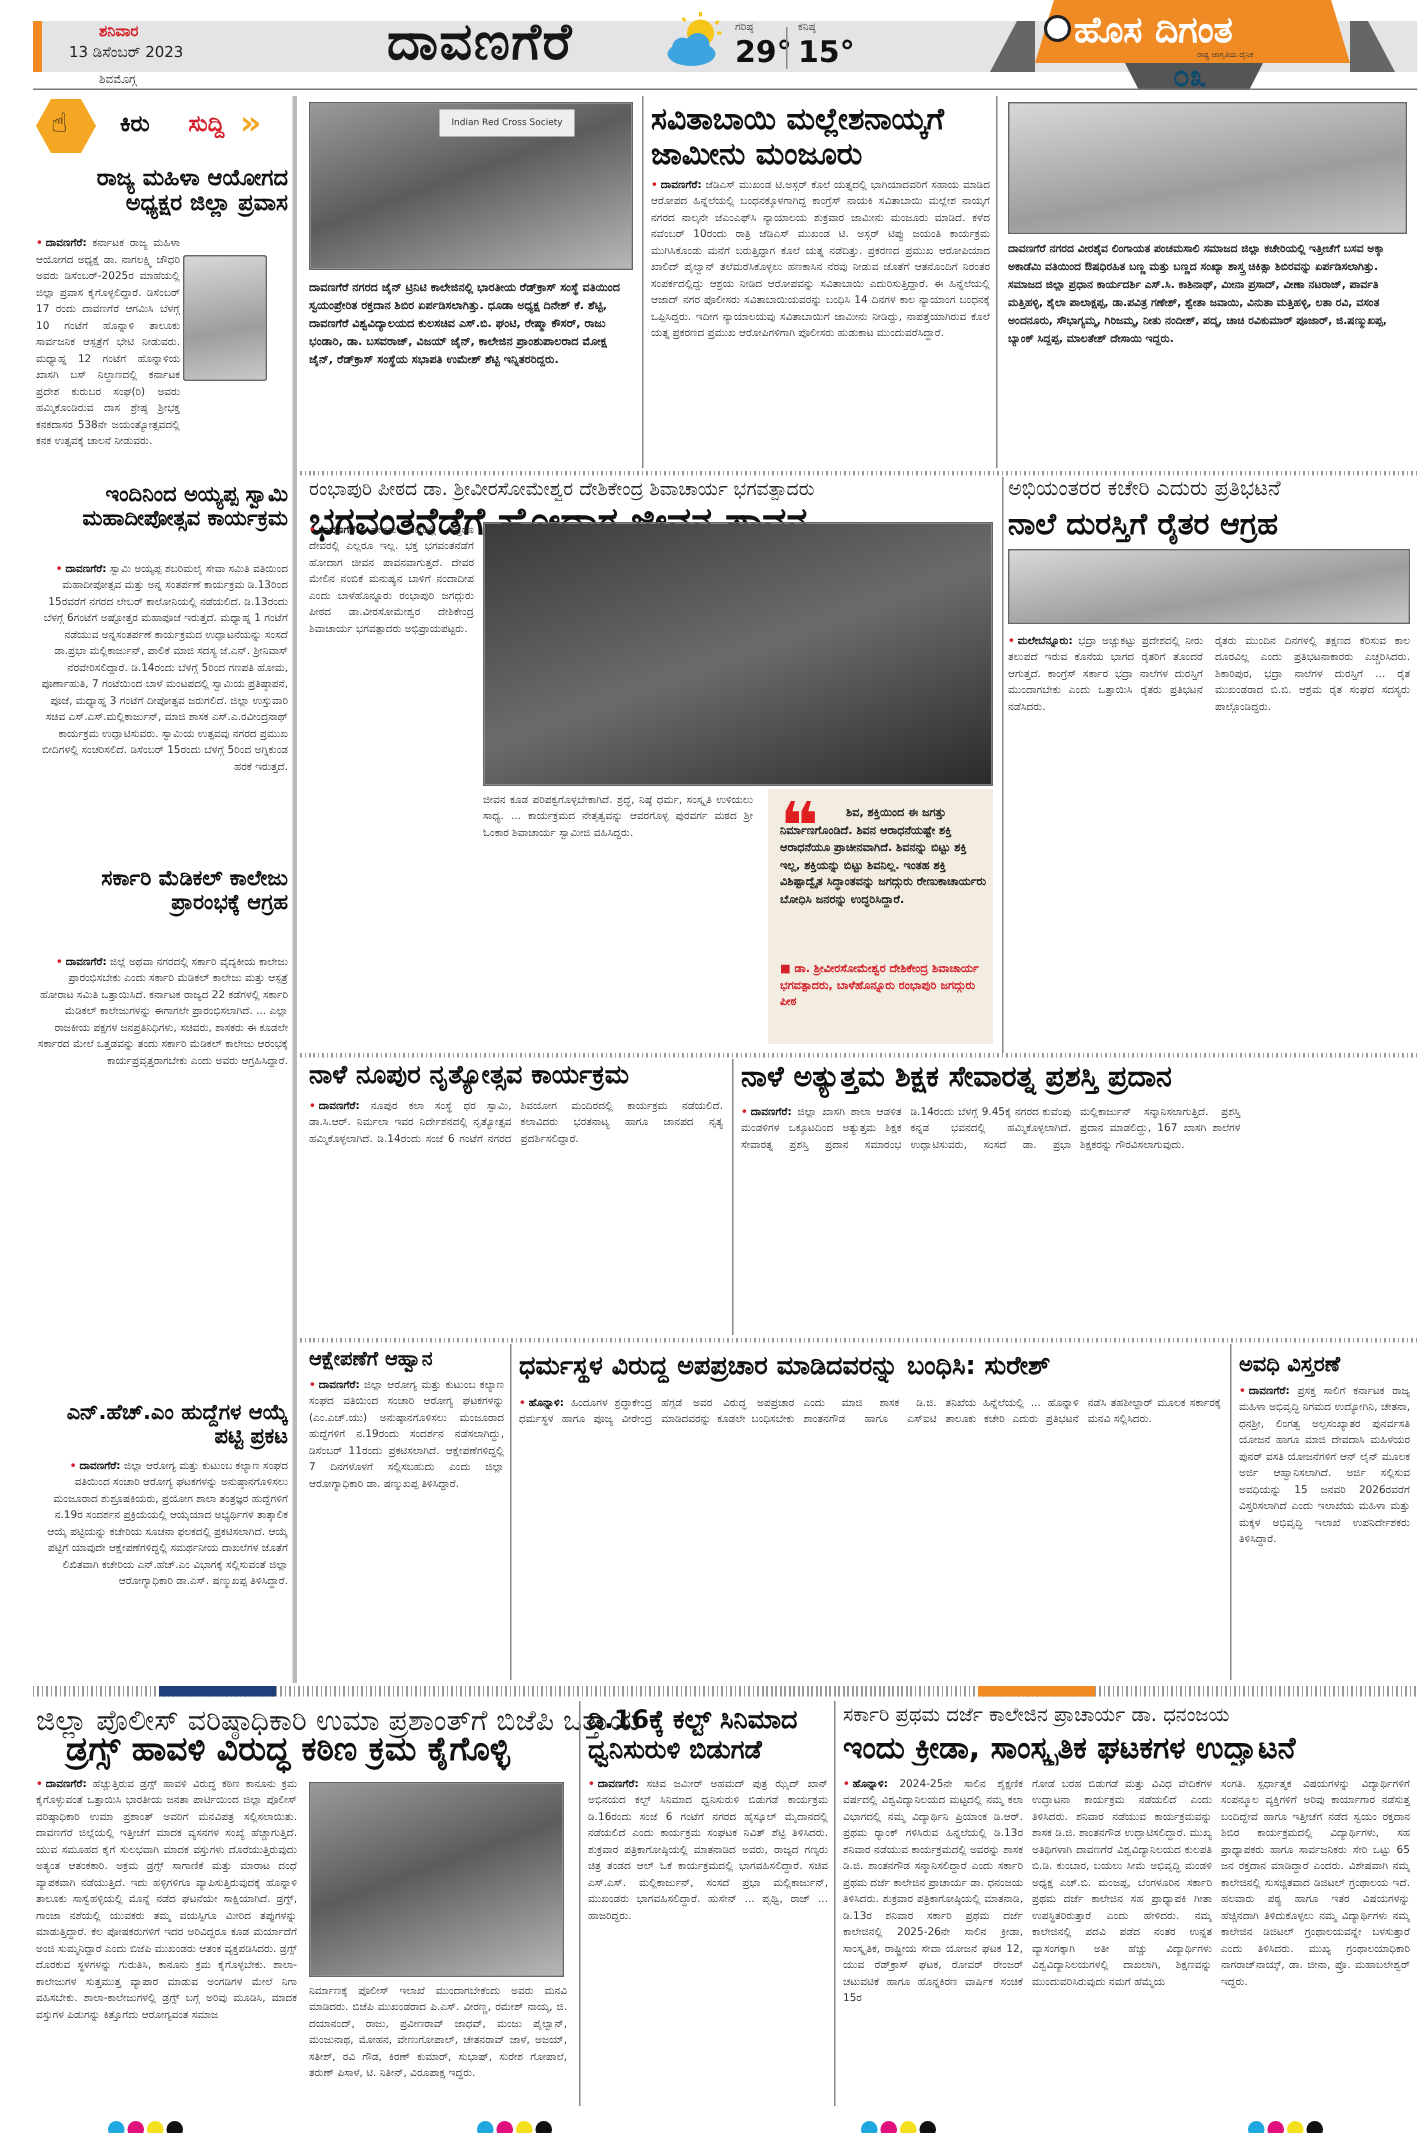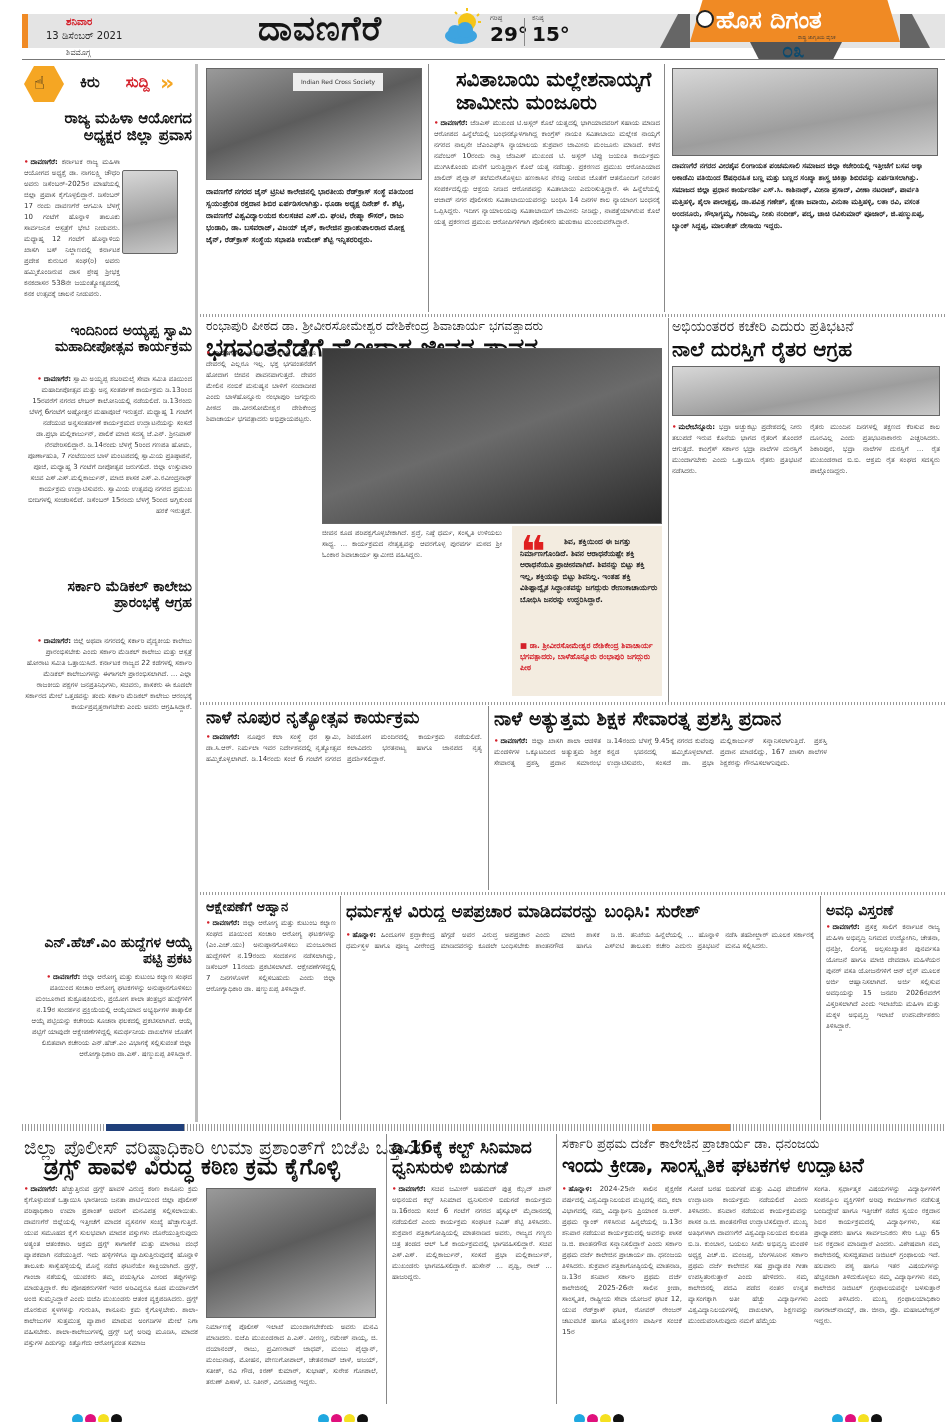--- a/index.html
+++ b/index.html
@@ -43,21 +43,21 @@
   .reg { width: 11px; height: 11px; border-radius: 50%; display: inline-block; margin-right: 2px; }
   .bar-blue { background: #1f3f7a; height: 7px; }
   .bar-orange { background: #f08a24; height: 7px; }
 </style>
 </head>
 <body>
 
 <div class="abs masthead"></div>
 <div class="abs mast-bar"></div>
 <div class="abs day">ಶನಿವಾರ</div>
-<div class="abs date">13 ಡಿಸೆಂಬರ್ 2021</div>
+<div class="abs date">13 ಡಿಸೆಂಬರ್ 2023</div>
 <div class="abs city">ಶಿವಮೊಗ್ಗ</div>
 <div class="abs title">ದಾವಣಗೆರೆ</div>
 <svg class="abs weather-icon" viewBox="0 0 40 40">
   <circle cx="24" cy="14" r="9" fill="#f5c518"></circle>
   <g stroke="#f5c518" stroke-width="2">
       <line x1="24" y1="0" x2="24" y2="3"></line>
       <line x1="36" y1="6" x2="34" y2="8"></line>
       <line x1="38" y1="14" x2="35" y2="14"></line>
       <line x1="12" y1="4" x2="14" y2="6"></line>
     </g>
@@ -118,21 +118,21 @@
   <span>ಜಿಲ್ಲಾ ಆರೋಗ್ಯ ಮತ್ತು ಕುಟುಂಬ ಕಲ್ಯಾಣ ಸಂಘದ ವತಿಯಿಂದ ಸಂಚಾರಿ ಆರೋಗ್ಯ ಘಟಕಗಳನ್ನು ಅನುಷ್ಠಾನಗೊಳಿಸಲು ಮಂಜೂರಾದ ಶುಶ್ರೂಷಕಿಯರು, ಪ್ರಯೋಗ ಶಾಲಾ ತಂತ್ರಜ್ಞರ ಹುದ್ದೆಗಳಿಗೆ ನ.19ರ ಸಂದರ್ಶನ ಪ್ರಕ್ರಿಯೆಯಲ್ಲಿ ಆಯ್ಕೆಯಾದ ಅಭ್ಯರ್ಥಿಗಳ ತಾತ್ಕಾಲಿಕ ಆಯ್ಕೆ ಪಟ್ಟಿಯನ್ನು ಕಚೇರಿಯ ಸೂಚನಾ ಫಲಕದಲ್ಲಿ ಪ್ರಕಟಿಸಲಾಗಿದೆ. ಆಯ್ಕೆ ಪಟ್ಟಿಗೆ ಯಾವುದೇ ಆಕ್ಷೇಪಣೆಗಳಿದ್ದಲ್ಲಿ ಸಮರ್ಥನೀಯ ದಾಖಲೆಗಳ ಜೊತೆಗೆ ಲಿಖಿತವಾಗಿ ಕಚೇರಿಯ ಎನ್.ಹೆಚ್.ಎಂ ವಿಭಾಗಕ್ಕೆ ಸಲ್ಲಿಸುವಂತೆ ಜಿಲ್ಲಾ ಆರೋಗ್ಯಾಧಿಕಾರಿ ಡಾ.ಎಸ್. ಷಣ್ಮುಖಪ್ಪ ತಿಳಿಸಿದ್ದಾರೆ.</span>
 </div>
 
 <div class="abs photo" style="left:206px;top:68px;width:216px;height:112px;">
   <div style="position:absolute;left:86px;top:4px;width:90px;height:18px;background:#eee;font-size:6px;color:#333;text-align:center;line-height:18px;">Indian Red Cross Society</div>
 </div>
 <div class="abs caption" style="left:206px;top:186px;width:216px;">ದಾವಣಗೆರೆ ನಗರದ ಜೈನ್ ಟ್ರಿನಿಟಿ ಕಾಲೇಜಿನಲ್ಲಿ ಭಾರತೀಯ ರೆಡ್‌ಕ್ರಾಸ್ ಸಂಸ್ಥೆ ವತಿಯಿಂದ ಸ್ವಯಂಪ್ರೇರಿತ ರಕ್ತದಾನ ಶಿಬಿರ ಏರ್ಪಡಿಸಲಾಗಿತ್ತು. ಧೂಡಾ ಅಧ್ಯಕ್ಷ ದಿನೇಶ್ ಕೆ. ಶೆಟ್ಟಿ, ದಾವಣಗೆರೆ ವಿಶ್ವವಿದ್ಯಾಲಯದ ಕುಲಸಚಿವ ಎಸ್.ಬಿ. ಘಂಟಿ, ರೇಷ್ಮಾ ಕೌಸರ್, ರಾಜು ಭಂಡಾರಿ, ಡಾ. ಬಸವರಾಜ್, ವಿಜಯ್ ಜೈನ್, ಕಾಲೇಜಿನ ಪ್ರಾಂಶುಪಾಲರಾದ ಮೋಕ್ಷ ಜೈನ್, ರೆಡ್‌ಕ್ರಾಸ್ ಸಂಸ್ಥೆಯ ಸಭಾಪತಿ ಉಮೇಶ್ ಶೆಟ್ಟಿ ಇನ್ನಿತರರಿದ್ದರು.</div>
 
 <div class="abs vrule" style="left:428px;top:64px;height:248px;"></div>
 
-<div class="abs h1" style="left:434px;top:68px;width:226px;font-size:20px;margin-left:22px;">ಸವಿತಾಬಾಯಿ ಮಲ್ಲೇಶನಾಯ್ಕಗೆ ಜಾಮೀನು ಮಂಜೂರು</div>
+<div class="abs h1" style="left:434px;top:68px;width:226px;font-size:20px;">ಸವಿತಾಬಾಯಿ ಮಲ್ಲೇಶನಾಯ್ಕಗೆ ಜಾಮೀನು ಮಂಜೂರು</div>
 <div class="abs body-txt" style="left:434px;top:118px;width:226px;">
   <span class="dateline">ದಾವಣಗೆರೆ:</span>
   <span>ಜೆಡಿಎಸ್ ಮುಖಂಡ ಟಿ.ಅಸ್ಗರ್ ಕೊಲೆ ಯತ್ನದಲ್ಲಿ ಭಾಗಿಯಾದವರಿಗೆ ಸಹಾಯ ಮಾಡಿದ ಆರೋಪದ ಹಿನ್ನೆಲೆಯಲ್ಲಿ ಬಂಧನಕ್ಕೊಳಗಾಗಿದ್ದ ಕಾಂಗ್ರೆಸ್ ನಾಯಕಿ ಸವಿತಾಬಾಯಿ ಮಲ್ಲೇಶ ನಾಯ್ಕಗೆ ನಗರದ ನಾಲ್ಕನೇ ಜೆಎಂಎಫ್‌ಸಿ ನ್ಯಾಯಾಲಯ ಶುಕ್ರವಾರ ಜಾಮೀನು ಮಂಜೂರು ಮಾಡಿದೆ. ಕಳೆದ ನವೆಂಬರ್ 10ರಂದು ರಾತ್ರಿ ಜೆಡಿಎಸ್ ಮುಖಂಡ ಟಿ. ಅಸ್ಗರ್ ಟಿಪ್ಪು ಜಯಂತಿ ಕಾರ್ಯಕ್ರಮ ಮುಗಿಸಿಕೊಂಡು ಮನೆಗೆ ಬರುತ್ತಿದ್ದಾಗ ಕೊಲೆ ಯತ್ನ ನಡೆದಿತ್ತು. ಪ್ರಕರಣದ ಪ್ರಮುಖ ಆರೋಪಿಯಾದ ಖಾಲಿದ್ ಪೈಲ್ವಾನ್ ತಲೆಮರೆಸಿಕೊಳ್ಳಲು ಹಣಕಾಸಿನ ನೆರವು ನೀಡುವ ಜೊತೆಗೆ ಆತನೊಂದಿಗೆ ನಿರಂತರ ಸಂಪರ್ಕದಲ್ಲಿದ್ದು ಆಶ್ರಯ ನೀಡಿದ ಆರೋಪವನ್ನು ಸವಿತಾಬಾಯಿ ಎದುರಿಸುತ್ತಿದ್ದಾರೆ. ಈ ಹಿನ್ನೆಲೆಯಲ್ಲಿ ಆಜಾದ್ ನಗರ ಪೊಲೀಸರು ಸವಿತಾಬಾಯಿಯವರನ್ನು ಬಂಧಿಸಿ 14 ದಿನಗಳ ಕಾಲ ನ್ಯಾಯಾಂಗ ಬಂಧನಕ್ಕೆ ಒಪ್ಪಿಸಿದ್ದರು. ಇದೀಗ ನ್ಯಾಯಾಲಯವು ಸವಿತಾಬಾಯಿಗೆ ಜಾಮೀನು ನೀಡಿದ್ದು, ನಾಪತ್ತೆಯಾಗಿರುವ ಕೊಲೆ ಯತ್ನ ಪ್ರಕರಣದ ಪ್ರಮುಖ ಆರೋಪಿಗಳಿಗಾಗಿ ಪೊಲೀಸರು ಹುಡುಕಾಟ ಮುಂದುವರೆಸಿದ್ದಾರೆ.</span>
 </div>
 
 <div class="abs vrule" style="left:664px;top:64px;height:248px;"></div>
 
 <div class="abs photo light" style="left:672px;top:68px;width:266px;height:88px;"></div>
 <div class="abs caption" style="left:672px;top:160px;width:266px;font-size:7.2px;">ದಾವಣಗೆರೆ ನಗರದ ವೀರಶೈವ ಲಿಂಗಾಯತ ಪಂಚಮಸಾಲಿ ಸಮಾಜದ ಜಿಲ್ಲಾ ಕಚೇರಿಯಲ್ಲಿ ಇತ್ತೀಚೆಗೆ ಬಸವ ಅಕ್ಕಾ ಅಕಾಡೆಮಿ ವತಿಯಿಂದ ಔಷಧಿರಹಿತ ಬಣ್ಣ ಮತ್ತು ಬಣ್ಣದ ಸಂಖ್ಯಾ ಶಾಸ್ತ್ರ ಚಿಕಿತ್ಸಾ ಶಿಬಿರವನ್ನು ಏರ್ಪಡಿಸಲಾಗಿತ್ತು. ಸಮಾಜದ ಜಿಲ್ಲಾ ಪ್ರಧಾನ ಕಾರ್ಯದರ್ಶಿ ಎಸ್.ಸಿ. ಕಾಶಿನಾಥ್, ಮೀನಾ ಪ್ರಸಾದ್, ವೀಣಾ ನಟರಾಜ್, ಪಾರ್ವತಿ ಮತ್ತಿಹಳ್ಳಿ, ಶೈಲಾ ಪಾಲಾಕ್ಷಪ್ಪ, ಡಾ.ಪವಿತ್ರ ಗಣೇಶ್, ಶ್ವೇತಾ ಜವಾಯಿ, ವಿನುತಾ ಮತ್ತಿಹಳ್ಳಿ, ಲತಾ ರವಿ, ವಸಂತ ಅಂದನೂರು, ಸೌಭಾಗ್ಯಮ್ಮ, ಗಿರಿಜಮ್ಮ, ನೀತು ನಂದೀಶ್, ಪದ್ಮ, ಚಾಚಿ ರವಿಕುಮಾರ್ ಪೂಜಾರ್, ಜಿ.ಷಣ್ಮುಖಪ್ಪ, ಬ್ಯಾಂಕ್ ಸಿದ್ದಪ್ಪ, ಮಾಲತೇಶ್ ದೇಸಾಯಿ ಇದ್ದರು.</div>
 

